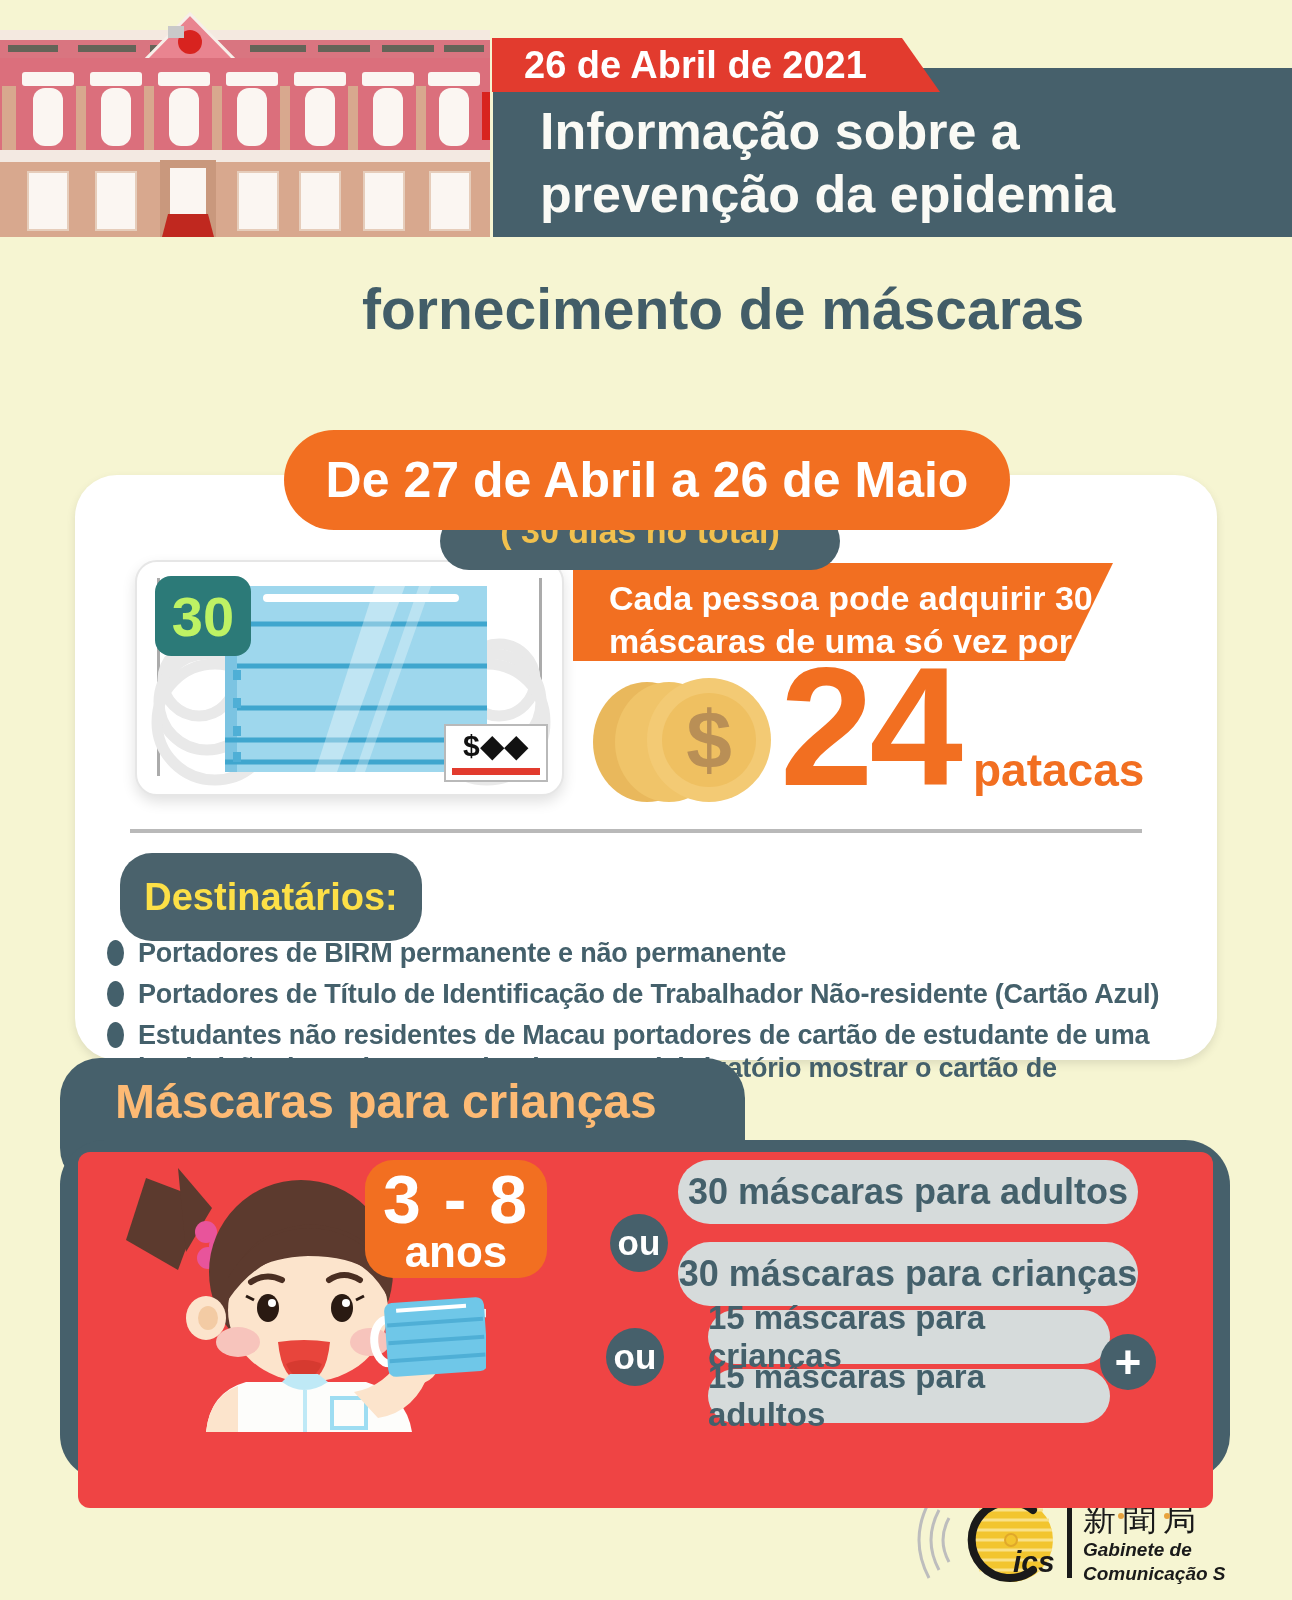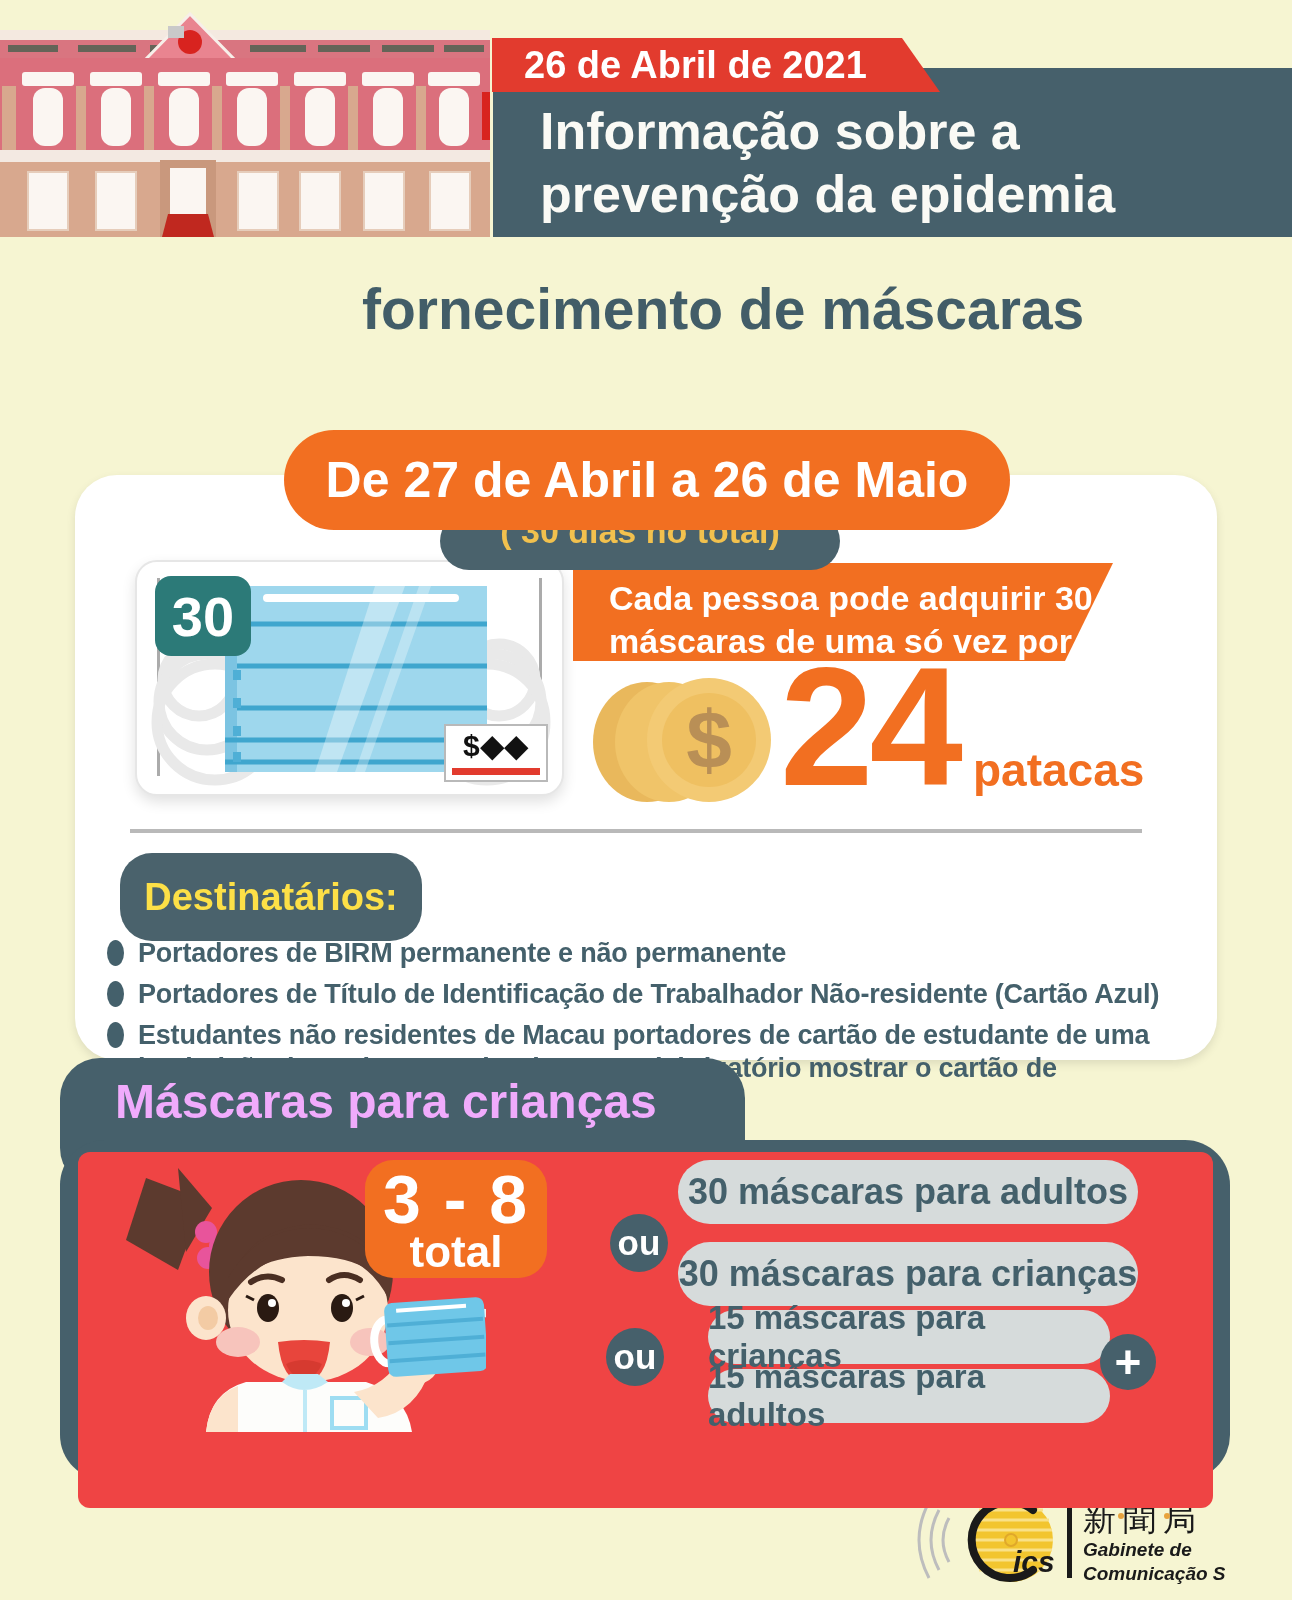--- a/index.html
+++ b/index.html
@@ -26,21 +26,21 @@
   .period-pill{left:440px;top:512px;width:400px;height:58px;border-radius:30px;background:#4A626C;
     color:#F2C14E;font-size:34px;font-weight:bold;display:flex;align-items:flex-start;justify-content:center;z-index:3;}
 
   
   .main-card{left:75px;top:475px;width:1142px;height:585px;border-radius:42px;background:#fff;
     box-shadow:0 4px 10px rgba(0,0,0,.10);z-index:1;}
 
   .mask-pack{left:60px;top:85px;width:425px;height:232px;border-radius:22px;background:#fff;
     border:2px solid #E6E6E6;box-shadow:0 6px 14px rgba(0,0,0,.12);overflow:hidden;}
   .mask-count{position:absolute;left:18px;top:14px;width:96px;height:80px;border-radius:16px;background:#2C7A78;
-    color:#ffffff;font-size:56px;font-weight:bold;display:flex;align-items:center;justify-content:center;z-index:2;}
+    color:#bef264;font-size:56px;font-weight:bold;display:flex;align-items:center;justify-content:center;z-index:2;}
   .price-tag{position:absolute;right:14px;bottom:12px;width:104px;height:58px;background:#fff;border:2px solid #B9B9B9;
     box-sizing:border-box;z-index:2;text-align:center;}
   .price-tag .glyphs{color:#111;font-size:30px;font-weight:bold;line-height:40px;letter-spacing:1px;}
   .price-tag .bar{position:absolute;left:6px;right:6px;bottom:5px;height:7px;background:#E23B2E;}
 
   .purchase-banner{left:498px;top:88px;width:540px;height:98px;background:#F26F21;
     clip-path:polygon(0 0,100% 0,calc(100% - 48px) 100%,0 100%);
     color:#fff;font-size:34px;font-weight:bold;line-height:1.25;padding:14px 0 0 36px;box-sizing:border-box;}
 
   .coins{left:512px;top:195px;width:195px;height:140px;}
@@ -50,21 +50,21 @@
   .divider{left:55px;top:354px;width:1012px;height:4px;background:#B9B9B9;}
 
   .recipients-badge{left:45px;top:378px;width:302px;height:88px;border-radius:32px;background:#4A626C;
     color:#fde047;font-size:38px;font-weight:bold;display:flex;align-items:center;justify-content:center;}
   .recipients-list{left:30px;top:462px;width:1085px;}
   .recipient{display:flex;margin-bottom:7px;color:#44606B;font-size:27px;font-weight:bold;line-height:1.25;letter-spacing:-0.2px;}
   .bullet{flex:0 0 auto;width:17px;height:26px;border-radius:50%;background:#44606B;margin:3px 14px 0 2px;}
 
   
   .children-tab{left:60px;top:1058px;width:685px;height:130px;border-radius:40px;background:#46606B;z-index:1;}
-  .children-heading{position:absolute;left:55px;top:16px;color:#f0abfc;font-size:48px;font-weight:bold;}
+  .children-heading{position:absolute;left:55px;top:16px;color:#fdba74;font-size:48px;font-weight:bold;}
   .children-section{left:60px;top:1140px;width:1170px;height:340px;border-radius:45px;background:#46606B;z-index:2;}
   .children-card{position:absolute;left:18px;top:12px;width:1135px;height:356px;border-radius:12px;background:#ef4444;overflow:hidden;}
 
   .girl{position:absolute;left:8px;top:8px;width:400px;height:272px;}
   .age-badge{position:absolute;left:287px;top:8px;width:182px;height:118px;border-radius:28px;background:#F26F21;
     color:#fff;font-weight:bold;text-align:center;}
   .age-range{font-size:68px;line-height:66px;margin-top:6px;letter-spacing:2px;}
   .age-unit{font-size:44px;line-height:44px;margin-top:-2px;}
 
   .ou-circle{position:absolute;width:58px;height:58px;border-radius:50%;background:#46606B;color:#fff;
@@ -304,21 +304,21 @@
           <rect x="300" y="140" width="100" height="74" rx="8" fill="#6FC7E8"></rect>
           <line x1="302" y1="162" x2="398" y2="162" stroke="#4FAFD6" stroke-width="4"></line>
           <line x1="302" y1="180" x2="398" y2="180" stroke="#4FAFD6" stroke-width="4"></line>
           <line x1="302" y1="198" x2="398" y2="198" stroke="#4FAFD6" stroke-width="4"></line>
           <line x1="312" y1="148" x2="382" y2="148" stroke="#FFFFFF" stroke-width="4"></line>
         </g>
       </svg>
 
       <div class="age-badge">
         <div class="age-range">3 - 8</div>
-        <div class="age-unit">total</div>
+        <div class="age-unit">anos</div>
       </div>
 
       <div class="ou-circle ou-1">
         <span>ou</span>
       </div>
       <div class="opt-pill opt-a">
         <span>30 máscaras para adultos</span>
       </div>
       <div class="opt-pill opt-b">
         <span>30 máscaras para crianças</span>

